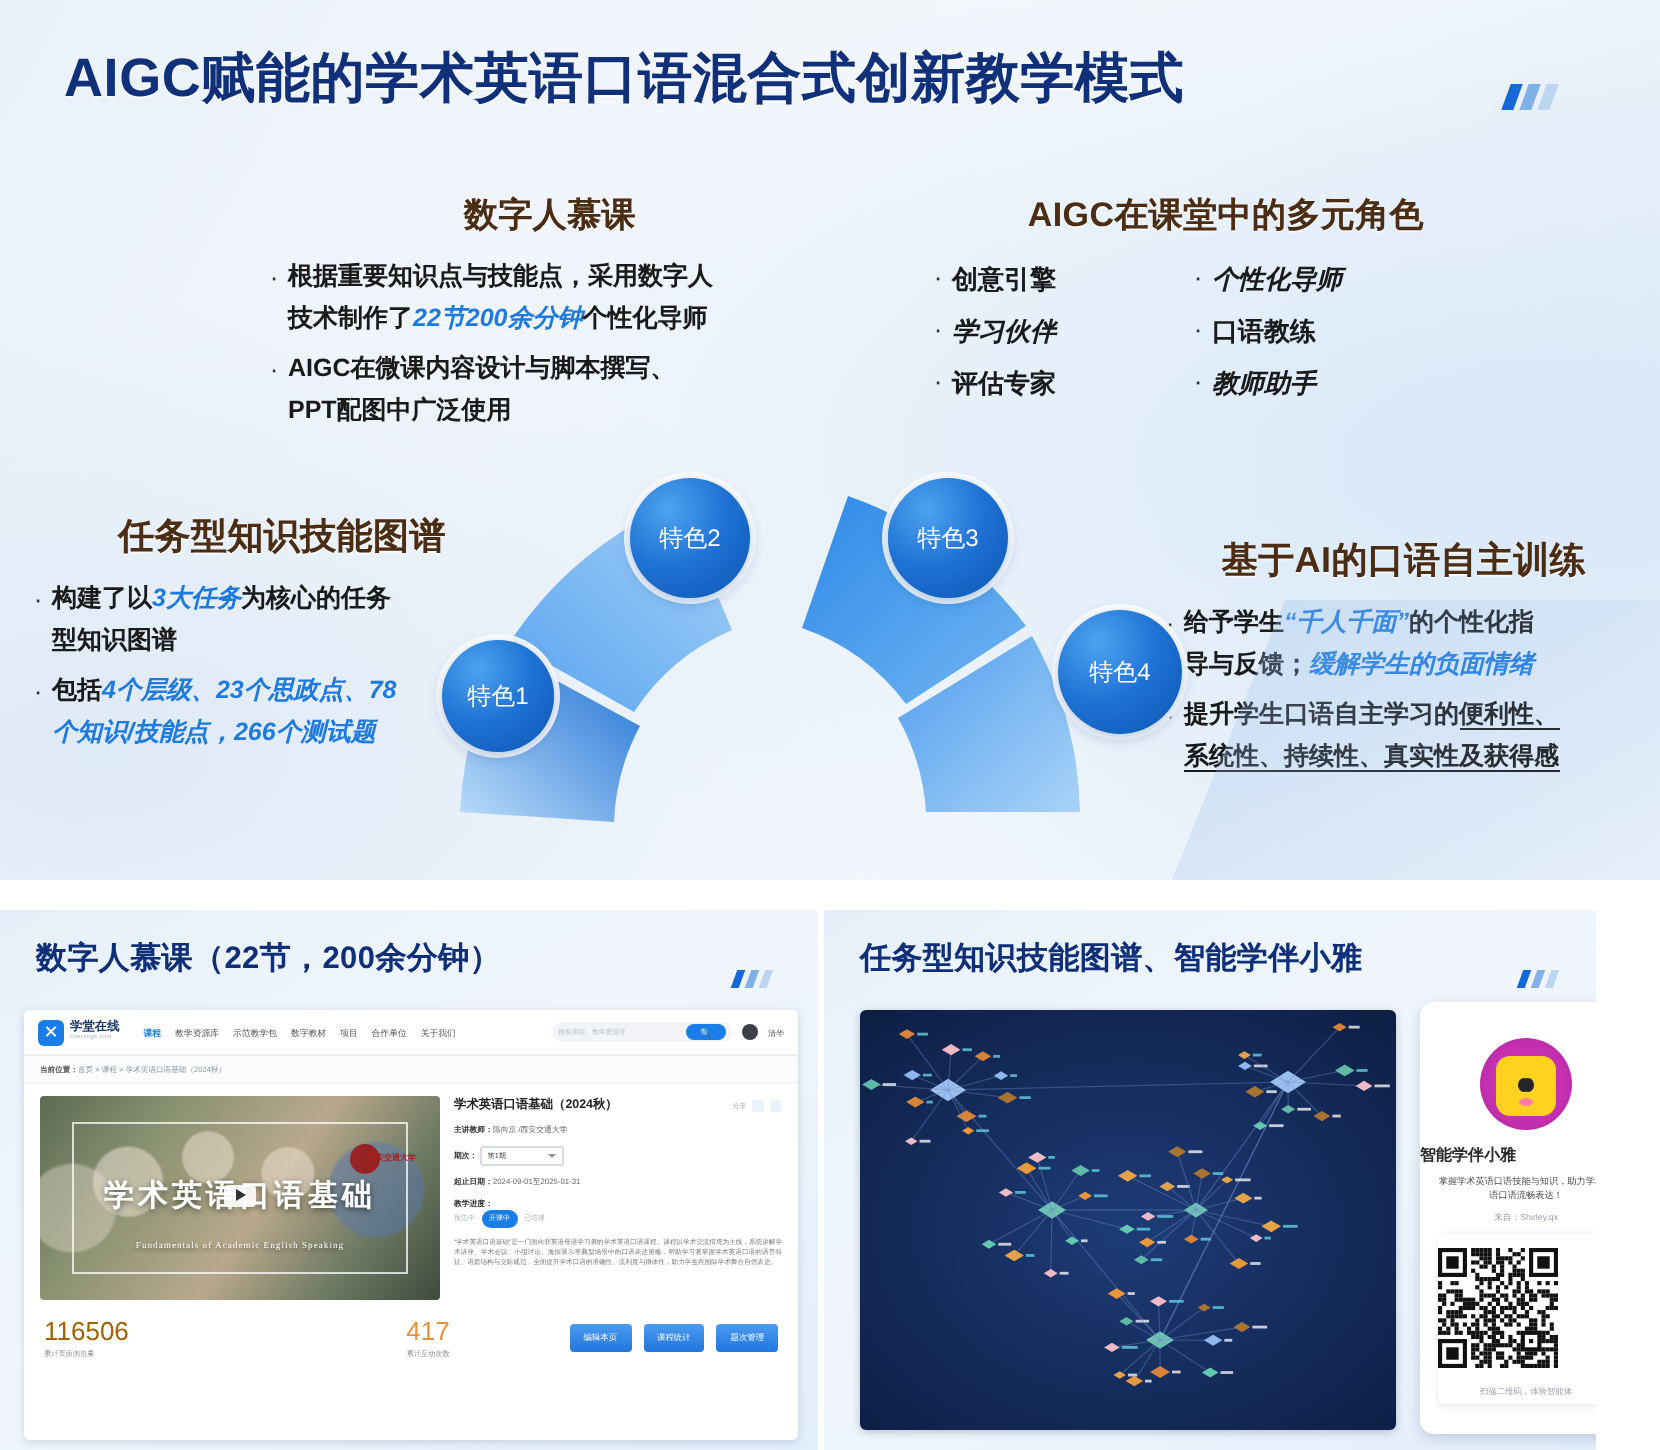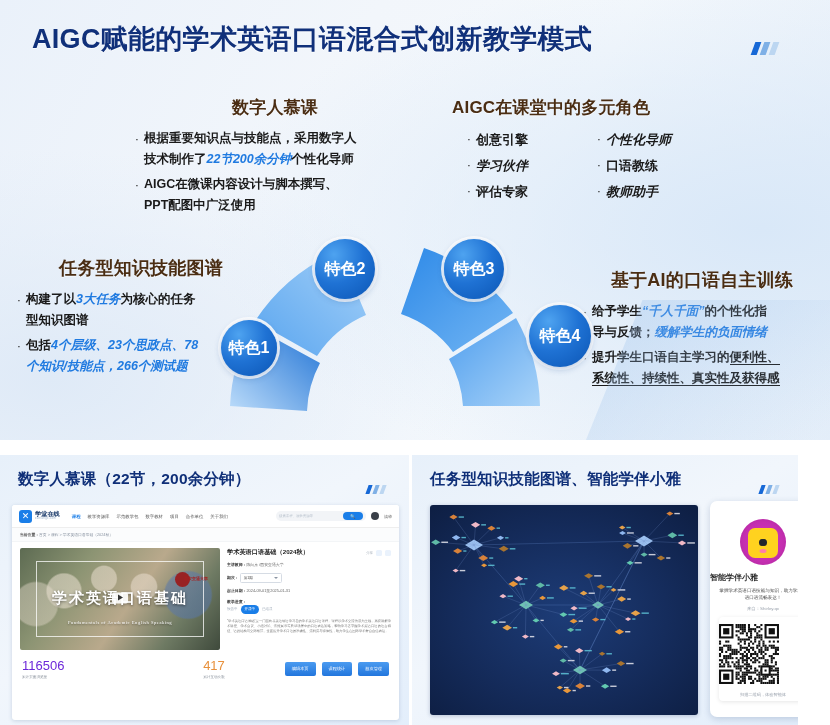--- a/index.html
+++ b/index.html
@@ -55,41 +55,41 @@
   .bul .bd{font-size:12.5px;line-height:21px;font-weight:700;color:#1a1a1a;}
   .hl{color:#1f7ae0;font-style:italic;}
   .ul{border-bottom:1.4px solid #1a1a1a;}
 
   
   #blk-mooc{left:130px;top:96px;width:290px;}
   #blk-mooc .sec-h{text-align:center;}
 
   
   #blk-roles{left:452px;top:96px;width:260px;}
-  #blk-roles .sec-h{text-align:left;}
+  #blk-roles .sec-h{text-align:right;}
   .role-grid{display:flex;gap:10px;padding-left:10px;}
   .role-col{flex:1;}
   .role-col .bul{margin-bottom:3px;}
   .role-col .bd{font-size:13px;line-height:23px;}
 
   
   #blk-graph{left:12px;top:256px;width:258px;}
   #blk-graph .sec-h{text-align:center;}
 
   
   #blk-train{left:578px;top:268px;width:248px;}
   #blk-train .sec-h{text-align:center;}
 
   
   .arch{position:absolute;left:196px;top:213px;width:444px;height:222px;}
   .arch svg{display:block;}
   .node{
     position:absolute;border-radius:50%;
     display:flex;align-items:center;justify-content:center;
-    color:#fff;font-size:16px;font-weight:700;
+    color:#fff;font-size:12px;font-weight:400;
     box-shadow:0 2px 7px rgba(20,70,140,.30), 0 0 0 3px rgba(255,255,255,.92);
     background:radial-gradient(circle at 32% 26%,#4ea3f0 0%,#1f72d4 48%,#0b55b4 100%);
   }
   #n1{left:25px;top:107px;width:56px;height:56px;}
   #n2{left:119px;top:26px;width:60px;height:60px;}
   #n3{left:248px;top:26px;width:60px;height:60px;}
   #n4{left:333px;top:92px;width:62px;height:62px;}
 
   
   .panel{
@@ -197,21 +197,21 @@
     border-radius:1.5px;padding:0 3px;font-size:3.6px;color:#444;background:#fff;
   }
   .sel:after{content:"";margin-left:auto;border-top:2.4px solid #8b95a3;border-left:2.2px solid transparent;border-right:2.2px solid transparent;}
   .pills{display:flex;gap:3px;align-items:center;}
   .pill{font-size:3.5px;color:#a8b2bf;}
   .pill.act{background:#1a7ee8;color:#fff;border-radius:5px;padding:1.4px 4px;}
   .para{margin-top:5px;font-size:3.3px;line-height:5.2px;color:#777;text-align:justify;}
   .stats{display:flex;align-items:center;padding:8px 10px 0 10px;gap:0;}
   .stat{width:128px;}
   .stat .num{font-size:13px;font-weight:400;line-height:15px;}
-  .stat .num.b{color:#6d28d9;}
+  .stat .num.b{color:#a16207;}
   .stat .num.o{color:#e8913c;text-align:center;}
   .stat .lb{font-size:3.6px;color:#8a929c;margin-top:2px;}
   .stat .lb.c{text-align:center;}
   .btns{margin-left:auto;display:flex;gap:6px;}
   .btns b{
     display:block;font-size:4.2px;font-weight:400;color:#fff;border-radius:2px;
     padding:4.5px 7px;background:linear-gradient(180deg,#4b9bf0,#2276dd);
   }
 
   

